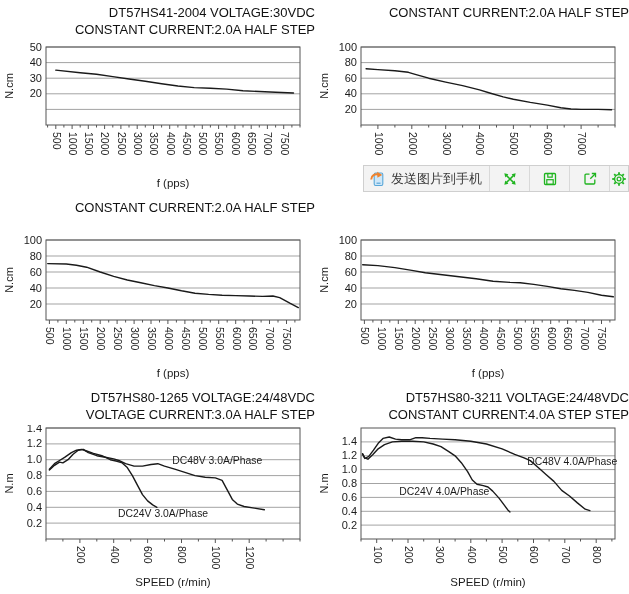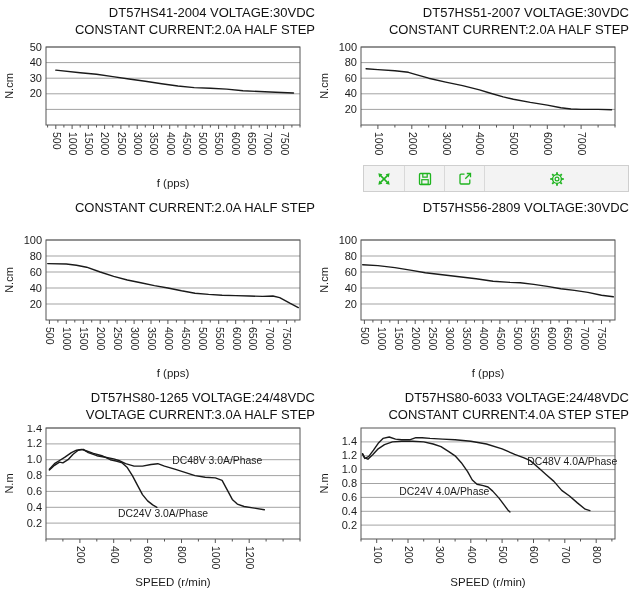--- a/index.html
+++ b/index.html
@@ -109,21 +109,20 @@
         <text x="42" y="26.1" font-size="11" fill="#1c1c1c" text-anchor="end">40</text>
         <text x="42" y="10.5" font-size="11" fill="#1c1c1c" text-anchor="end">50</text>
         <text x="13" y="46.0" font-size="11" fill="#1c1c1c" text-anchor="middle" transform="rotate(-90 13 46.0)">N.cm</text>
         <polyline points="55.8,30.1 80.2,32.7 96.5,34.3 112.8,36.6 129.0,39.0 145.3,41.3 161.6,43.7 177.9,46.0 194.2,47.6 210.4,48.3 226.7,49.1 243.0,50.7 259.3,51.5 275.6,52.2 293.5,53.0" fill="none" stroke="#1a1a1a" stroke-width="1.4" stroke-linejoin="round" stroke-linecap="round"></polyline>
         <text x="173" y="147" font-size="11.5" fill="#1c1c1c" text-anchor="middle">f (pps)</text>
       </svg>
   </div>
 
   <div class="figure">
     <div class="fig-titles">
-      <div class="fig-title">DT57HS51-2007 VOLTAGE:30VDC</div>
       <div class="fig-title">CONSTANT CURRENT:2.0A HALF STEP</div>
     </div>
     <svg class="chart-svg" width="314" height="155" viewBox="0 0 314 155">
         <line x1="46" y1="69.4" x2="300" y2="69.4" stroke="#a3a3a3" stroke-width="1"></line>
         <line x1="46" y1="53.8" x2="300" y2="53.8" stroke="#a3a3a3" stroke-width="1"></line>
         <line x1="46" y1="38.2" x2="300" y2="38.2" stroke="#a3a3a3" stroke-width="1"></line>
         <line x1="46" y1="22.6" x2="300" y2="22.6" stroke="#a3a3a3" stroke-width="1"></line>
         <line x1="46" y1="7.0" x2="300" y2="7.0" stroke="#a3a3a3" stroke-width="1"></line>
         <rect x="46" y="7" width="254" height="78" fill="none" stroke="#555555" stroke-width="1"></rect>
         <line x1="46.0" y1="85" x2="46.0" y2="87.5" stroke="#555555" stroke-width="1"></line>
@@ -222,21 +221,20 @@
         <text x="42" y="24.5" font-size="11" fill="#1c1c1c" text-anchor="end">80</text>
         <text x="42" y="8.5" font-size="11" fill="#1c1c1c" text-anchor="end">100</text>
         <text x="13" y="45.0" font-size="11" fill="#1c1c1c" text-anchor="middle" transform="rotate(-90 13 45.0)">N.cm</text>
         <polyline points="47.7,28.6 66.3,29.0 76.5,30.2 86.6,32.2 100.2,37.0 113.7,41.4 127.3,45.0 140.8,47.8 154.4,50.6 167.9,53.0 181.5,55.8 195.0,58.2 208.6,59.4 222.1,60.2 235.7,60.6 249.2,61.0 262.7,61.4 272.9,61.0 279.7,62.6 289.8,68.2 298.3,72.6" fill="none" stroke="#1a1a1a" stroke-width="1.4" stroke-linejoin="round" stroke-linecap="round"></polyline>
         <text x="173" y="142" font-size="11.5" fill="#1c1c1c" text-anchor="middle">f (pps)</text>
       </svg>
   </div>
 
   <div class="figure">
     <div class="fig-titles">
-      <div class="fig-title">DT57HS56-2809 VOLTAGE:30VDC</div>
     </div>
     <svg class="chart-svg" width="314" height="150" viewBox="0 0 314 150">
         <line x1="46" y1="69.0" x2="300" y2="69.0" stroke="#a3a3a3" stroke-width="1"></line>
         <line x1="46" y1="53.0" x2="300" y2="53.0" stroke="#a3a3a3" stroke-width="1"></line>
         <line x1="46" y1="37.0" x2="300" y2="37.0" stroke="#a3a3a3" stroke-width="1"></line>
         <line x1="46" y1="21.0" x2="300" y2="21.0" stroke="#a3a3a3" stroke-width="1"></line>
         <line x1="46" y1="5.0" x2="300" y2="5.0" stroke="#a3a3a3" stroke-width="1"></line>
         <rect x="46" y="5" width="254" height="80" fill="none" stroke="#555555" stroke-width="1"></rect>
         <line x1="49.4" y1="85" x2="49.4" y2="89" stroke="#555555" stroke-width="1"></line>
         <line x1="57.9" y1="85" x2="57.9" y2="87.5" stroke="#555555" stroke-width="1"></line>
@@ -341,21 +339,21 @@
         <polyline points="49.4,45.0 54.5,40.3 59.5,37.1 62.9,37.9 68.0,34.7 73.1,29.2 78.2,25.2 83.3,24.4 88.3,27.6 96.8,30.7 105.3,32.3 113.7,33.9 118.8,35.5 125.6,38.7 134.1,41.1 142.5,41.1 151.0,39.5 157.8,38.7 164.5,41.1 174.7,44.2 184.9,47.4 195.0,50.6 205.2,52.2 215.3,52.9 222.1,55.3 227.2,64.8 232.3,74.4 237.3,79.1 244.1,81.5 254.3,83.1 264.4,84.7" fill="none" stroke="#1a1a1a" stroke-width="1.4" stroke-linejoin="round" stroke-linecap="round"></polyline>
         <polyline points="49.4,44.2 54.5,38.7 59.5,35.5 64.6,32.3 71.4,27.6 76.5,25.2 81.6,24.4 86.6,26.0 93.4,28.4 101.9,30.7 110.3,34.7 117.1,36.3 122.2,37.9 127.3,42.6 132.4,50.6 137.4,60.1 142.5,69.6 147.6,75.9 152.7,79.9 156.9,82.3" fill="none" stroke="#1a1a1a" stroke-width="1.4" stroke-linejoin="round" stroke-linecap="round"></polyline>
         <text x="172.2" y="39.0" font-size="10.4" fill="#1c1c1c">DC48V 3.0A/Phase</text>
         <text x="118.0" y="92.1" font-size="10.4" fill="#1c1c1c">DC24V 3.0A/Phase</text>
         <text x="173" y="161" font-size="11.5" fill="#1c1c1c" text-anchor="middle">SPEED  (r/min)</text>
       </svg>
   </div>
 
   <div class="figure">
     <div class="fig-titles">
-      <div class="fig-title">DT57HS80-6033 VOLTAGE:24/48VDC</div>
+      <div class="fig-title">DT57HS80-3211 VOLTAGE:24/48VDC</div>
       <div class="fig-title">CONSTANT CURRENT:4.0A STEP STEP</div>
     </div>
     <svg class="chart-svg" width="314" height="169" viewBox="0 0 314 169">
         <line x1="46" y1="100.1" x2="300" y2="100.1" stroke="#a3a3a3" stroke-width="1"></line>
         <line x1="46" y1="86.3" x2="300" y2="86.3" stroke="#a3a3a3" stroke-width="1"></line>
         <line x1="46" y1="72.4" x2="300" y2="72.4" stroke="#a3a3a3" stroke-width="1"></line>
         <line x1="46" y1="58.5" x2="300" y2="58.5" stroke="#a3a3a3" stroke-width="1"></line>
         <line x1="46" y1="44.6" x2="300" y2="44.6" stroke="#a3a3a3" stroke-width="1"></line>
         <line x1="46" y1="30.8" x2="300" y2="30.8" stroke="#a3a3a3" stroke-width="1"></line>
         <line x1="46" y1="16.9" x2="300" y2="16.9" stroke="#a3a3a3" stroke-width="1"></line>
@@ -397,20 +395,31 @@
         <polyline points="47.6,28.7 49.8,32.8 52.9,34.2 57.9,29.4 63.2,23.8 69.5,19.7 77.4,16.9 86.8,16.2 97.7,16.2 108.7,16.9 118.1,19.0 126.0,21.7 133.8,26.6 140.1,30.8 146.3,37.7 152.6,46.7 157.3,55.0 162.0,59.2 168.3,60.6 173.0,62.0 177.7,66.1 184.0,73.1 188.7,79.3 192.8,84.9 195.0,86.9" fill="none" stroke="#1a1a1a" stroke-width="1.4" stroke-linejoin="round" stroke-linecap="round"></polyline>
         <text x="84.3" y="70.3" font-size="10.4" fill="#1c1c1c">DC24V 4.0A/Phase</text>
         <text x="212.2" y="39.8" font-size="10.4" fill="#1c1c1c">DC48V 4.0A/Phase</text>
         <text x="173" y="161" font-size="11.5" fill="#1c1c1c" text-anchor="middle">SPEED  (r/min)</text>
       </svg>
   </div>
 
 </div>
 
 <div class="toolbar">
+  <button class="tb-send">
+    <span class="tb-icon">
+      <svg width="17" height="17" viewBox="0 0 17 17">
+        <rect x="5.2" y="3" width="8.6" height="12.5" rx="1.4" fill="#cfe7f8" stroke="#58a6d8" stroke-width="1.1"></rect>
+        <line x1="7.5" y1="13.2" x2="11.5" y2="13.2" stroke="#58a6d8" stroke-width="1.2"></line>
+        <path d="M2.2 9.5 C2.2 5.5 6 3.6 9.5 4.6" fill="none" stroke="#f0822c" stroke-width="2"></path>
+        <polygon points="8.2,1.8 13.2,5 8.4,7.8" fill="#f0822c"></polygon>
+      </svg>
+    </span>
+    <span class="tb-label">发送图片到手机</span>
+  </button>
 
   <button class="tb-ico">
     <span class="tb-icon">
       <svg width="16" height="16" viewBox="0 0 16 16">
         <path d="M4.6 4.6 L11.4 11.4 M11.4 4.6 L4.6 11.4" stroke="#1fb41f" stroke-width="1.5" fill="none"></path>
         <polygon points="2.3,2.3 6.4,3.3 3.3,6.4" fill="#1fb41f"></polygon>
         <polygon points="13.7,2.3 9.6,3.3 12.7,6.4" fill="#1fb41f"></polygon>
         <polygon points="2.3,13.7 3.3,9.6 6.4,12.7" fill="#1fb41f"></polygon>
         <polygon points="13.7,13.7 12.7,9.6 9.6,12.7" fill="#1fb41f"></polygon>
       </svg>

